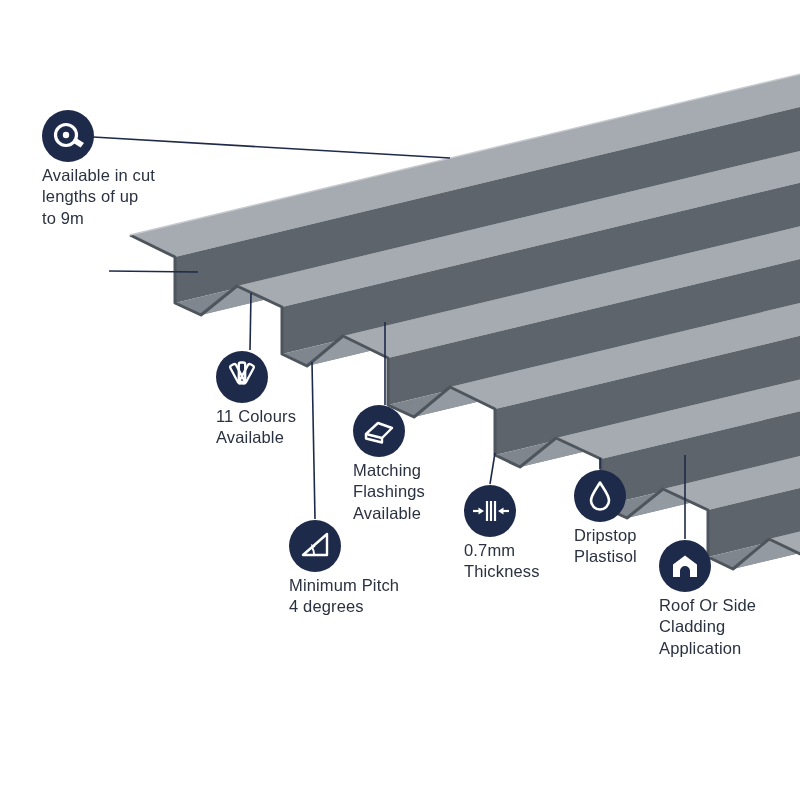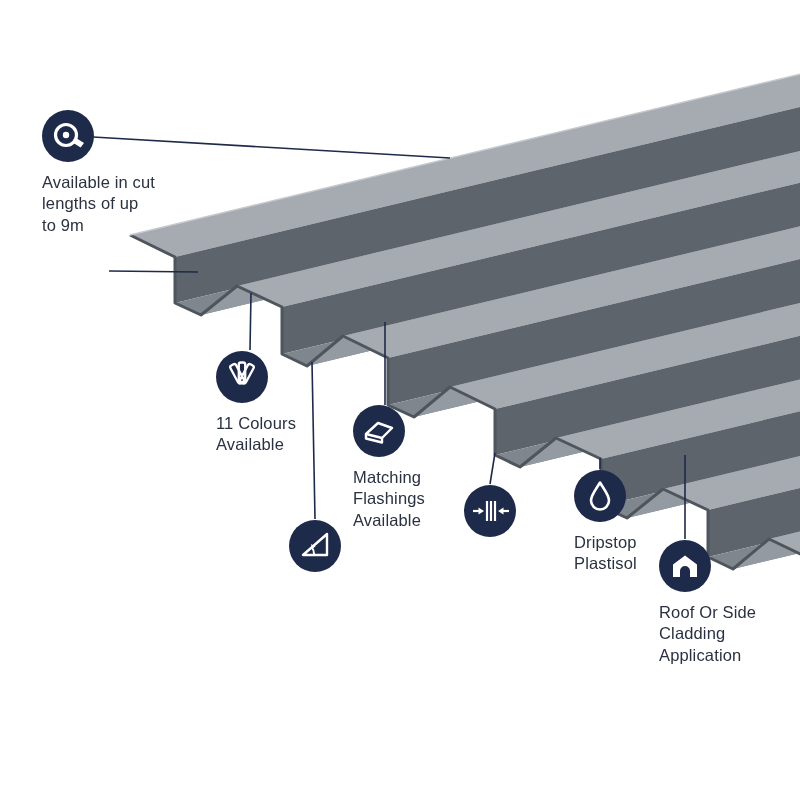--- a/index.html
+++ b/index.html
@@ -4,21 +4,21 @@
 <style>
   :root{ --navy:#1e2a49; --ink:#2a3140; }
   html,body{margin:0;padding:0;background:#fff;}
   body{width:800px;height:800px;font-family:"Liberation Sans",sans-serif;position:relative;overflow:hidden;}
   .stage{position:relative;width:800px;height:800px;background:#fff;}
   svg.scene{position:absolute;left:0;top:0;}
   .callout{stroke:var(--navy);stroke-width:1.6;fill:none;}
   .feature{position:absolute;width:180px;}
   .icon-circle{width:52px;height:52px;border-radius:50%;background:var(--navy);display:flex;align-items:center;justify-content:center;}
   .icon-circle svg{display:block;}
-  .feature-label{margin-top:10px;font-size:16.5px;line-height:1.3;font-weight:500;color:var(--ink);white-space:pre-line;letter-spacing:.15px;}
+  .feature-label{margin-top:3px;font-size:16.5px;line-height:1.3;font-weight:500;color:var(--ink);white-space:pre-line;letter-spacing:.15px;}
 </style>
 </head>
 <body>
 
 <div class="stage">
 
   <svg class="scene" width="800" height="800" viewBox="0 0 800 800">
     <g>
       <polygon points="130,235 175,257 1175,17 1130,-5" fill="#a6abb1"></polygon>
       <polygon points="175,257 175,303 1175,63 1175,17" fill="#5d646b"></polygon>
@@ -107,36 +107,40 @@
   </div>
 
   <div class="feature" style="left:289px;top:520px">
     <div class="icon-circle">
       <svg width="48" height="48" viewBox="0 0 48 48">
         <path d="M12 33 L36 33 L36 12 Z" fill="none" stroke="#fff" stroke-width="2.4" stroke-linejoin="round"></path>
         <path d="M23 32 A 11 11 0 0 0 21 25.5" fill="none" stroke="#fff" stroke-width="2"></path>
         <path d="M20 22 l1.2 4.6 3.4 -2.2 z" fill="#fff"></path>
       </svg>
     </div>
+    <div class="feature-label">Minimum Pitch
+4 degrees</div>
   </div>
 
   <div class="feature" style="left:464px;top:485px">
     <div class="icon-circle">
       <svg width="48" height="48" viewBox="0 0 48 48">
         <g stroke="#fff" stroke-width="2.2">
           <line x1="21" y1="14" x2="21" y2="34"></line>
           <line x1="25" y1="14" x2="25" y2="34"></line>
           <line x1="29" y1="14" x2="29" y2="34"></line>
           <line x1="7" y1="24" x2="13" y2="24"></line>
           <line x1="37" y1="24" x2="43" y2="24"></line>
         </g>
         <path d="M18 24 l-5.5 -3.4 v6.8 z" fill="#fff"></path>
         <path d="M32 24 l5.5 -3.4 v6.8 z" fill="#fff"></path>
       </svg>
     </div>
+    <div class="feature-label">0.7mm
+Thickness</div>
   </div>
 
   <div class="feature" style="left:574px;top:470px">
     <div class="icon-circle">
       <svg width="48" height="48" viewBox="0 0 48 48">
         <path d="M24 10.5 C20.5 16.5 15 23 15 28.5 A9 9 0 0 0 33 28.5 C33 23 27.5 16.5 24 10.5 Z" fill="none" stroke="#fff" stroke-width="2.6" stroke-linejoin="round"></path>
       </svg>
     </div>
     <div class="feature-label">Dripstop
 Plastisol</div>

